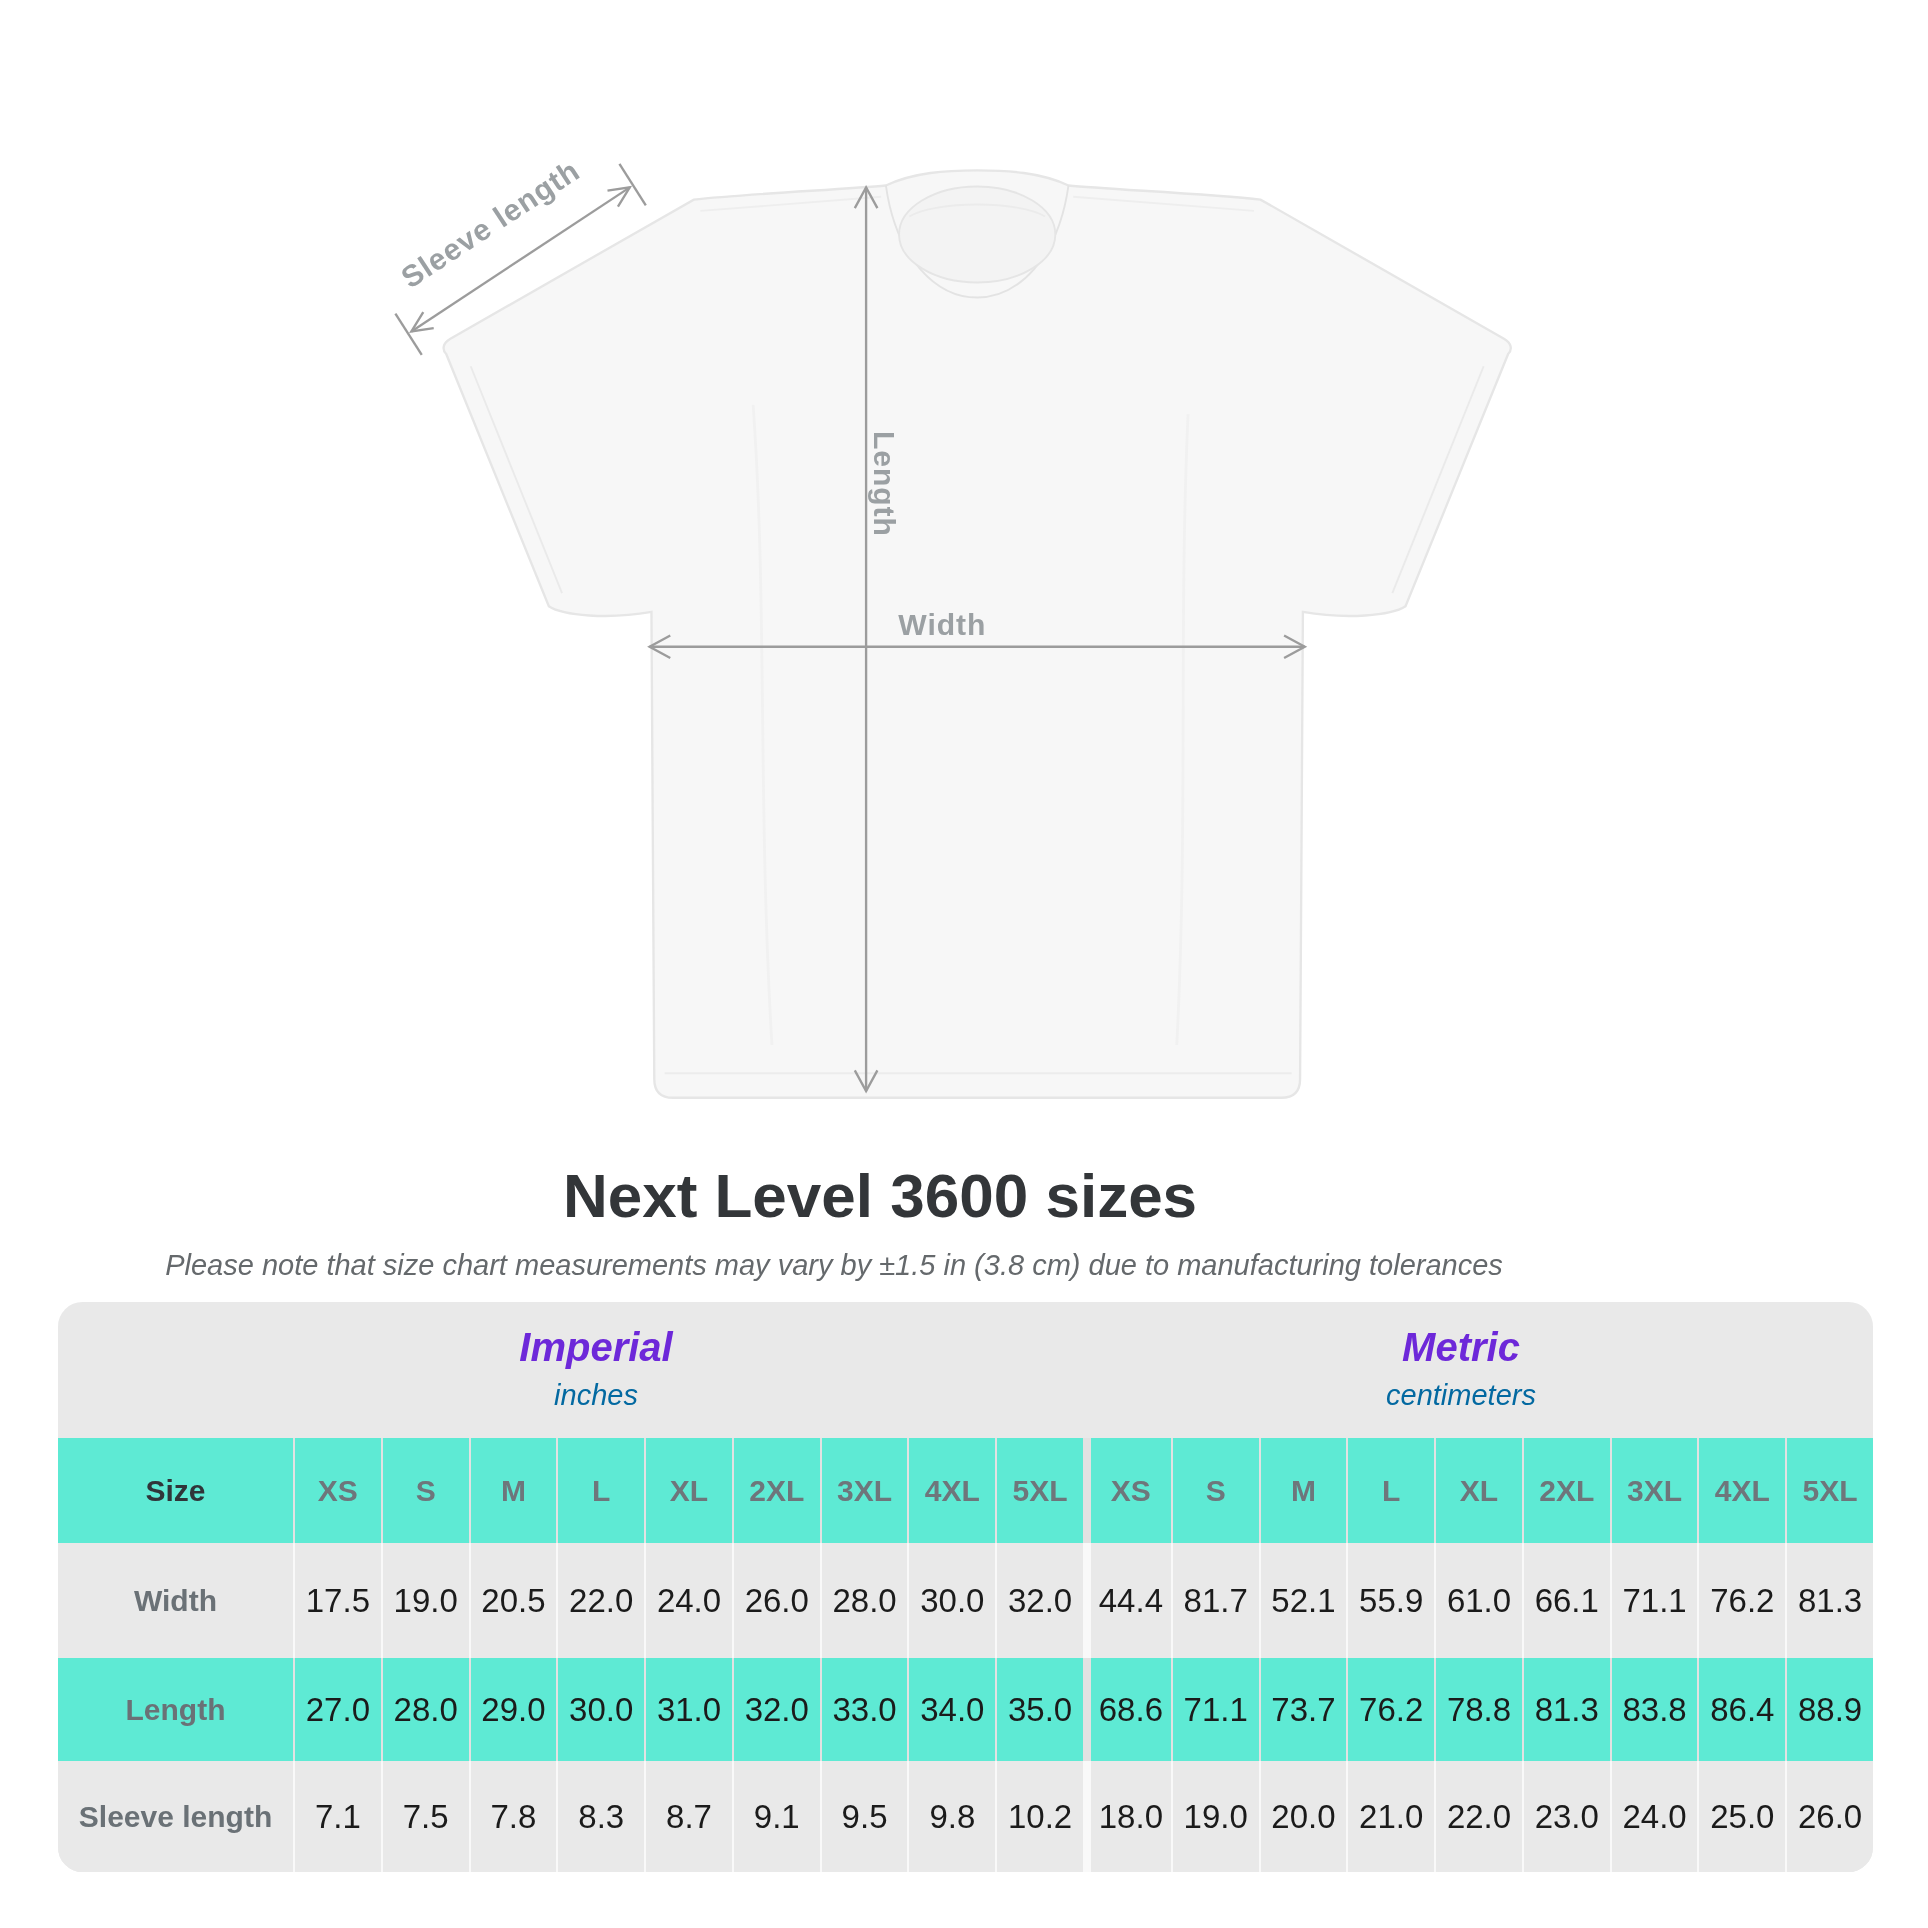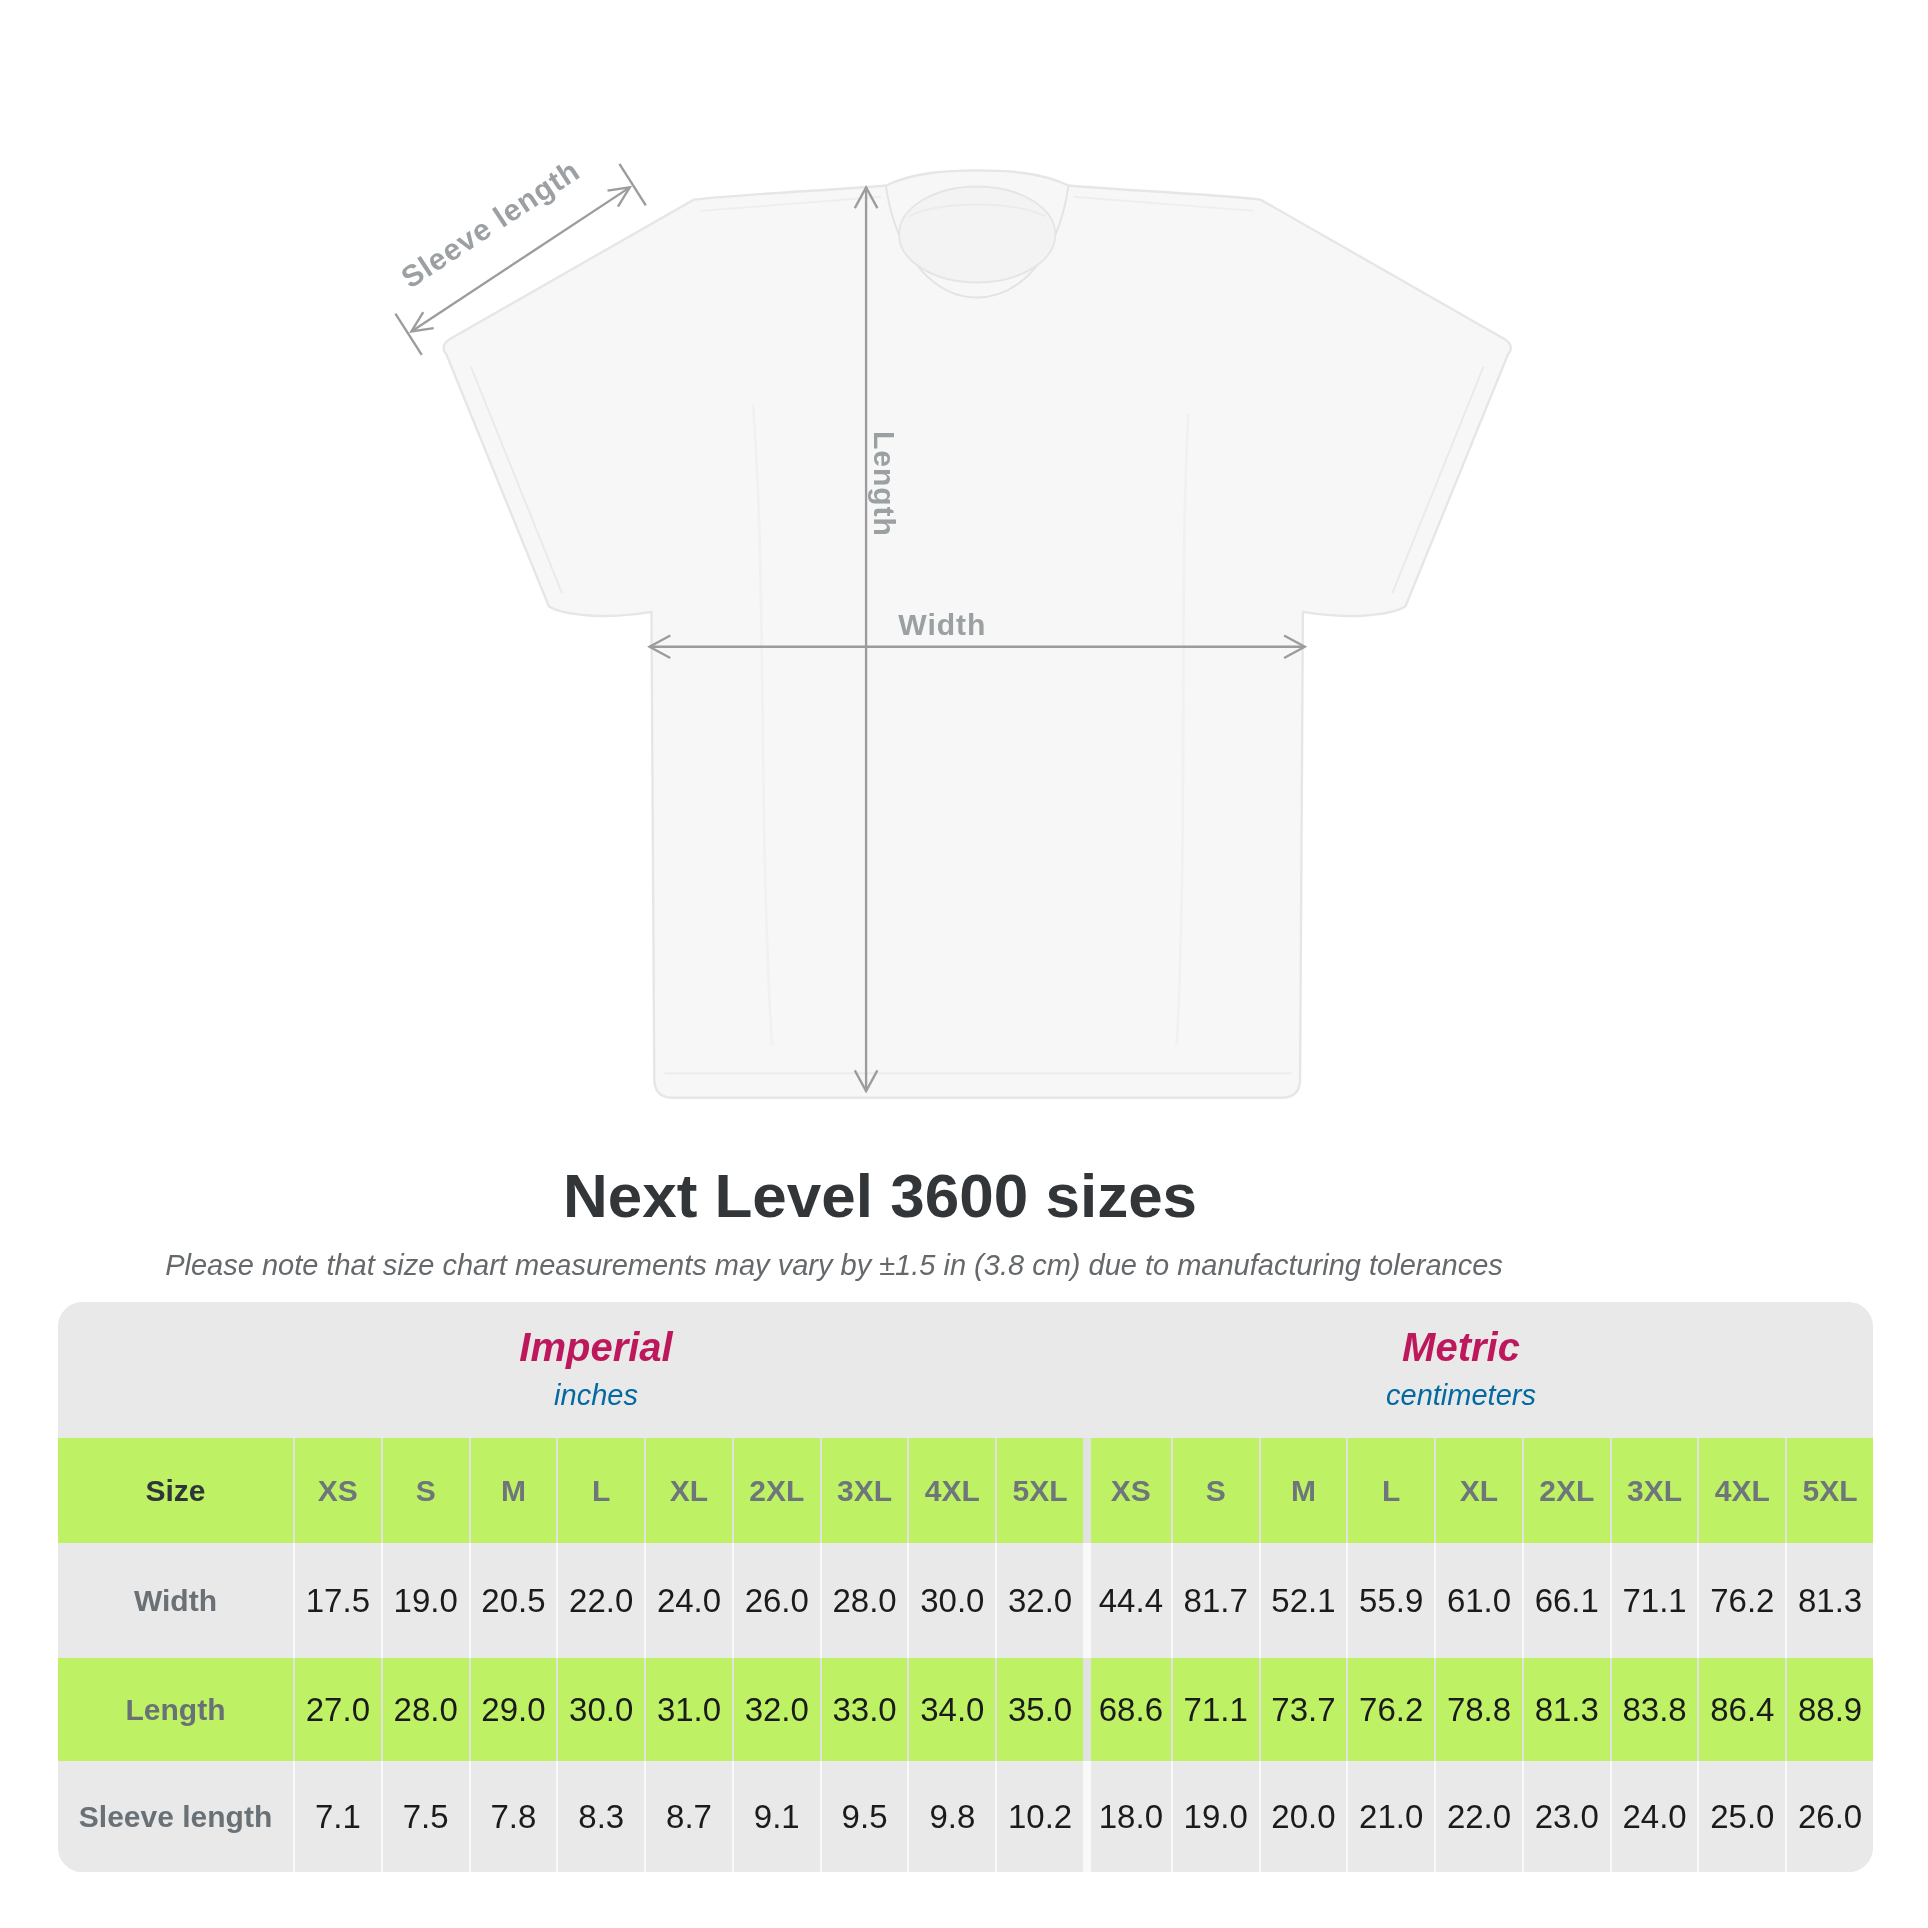--- a/index.html
+++ b/index.html
@@ -21,29 +21,29 @@
   }
   
   #size-table {
     position:absolute; left:58px; top:1302px; width:1815px; height:570px;
     background:#e9e9e9; border-radius:24.5px; overflow:hidden;
   }
   .units-row { position:relative; height:136px; }
   .unit-group { position:absolute; top:50%; transform:translate(-50%,-52%); text-align:center; white-space:nowrap; }
   .unit-group.imperial { left:538px; }
   .unit-group.metric   { left:1403px; }
-  .unit-name { font-size:40px; font-weight:700; font-style:italic; color:#be185d; }
+  .unit-name { font-size:40px; font-weight:700; font-style:italic; color:#6d28d9; }
   .unit-sub  { font-size:29px; font-style:italic; color:#0369a1; margin-top:8.5px; }
   .trow { display:grid; grid-template-columns:235px repeat(18,1fr); }
   .trow .cell { display:flex; align-items:center; justify-content:center; box-sizing:border-box; }
   .r-size   { height:105px; }
   .r-width  { height:115px; }
   .r-length { height:103px; }
   .r-sleeve { height:111px; }
-  .rw .cell { background:#bef264; }
+  .rw .cell { background:#5eead4; }
   .rw .cell + .cell { border-left:2.8px solid #e2e2e2; }
   .rg .cell { background:#e9e9e9; }
   .rg .cell + .cell { border-left:2.8px solid #f9f9f9; }
   .trow .cell.mstart { border-left-width:8.5px; }
   .szh { font-size:30px; font-weight:700; color:#6e767b; }
   .lbl { font-size:30px; font-weight:700; color:#6a7176; }
   .lbl-dark { color:#303539; }
   .num { font-size:33px; font-weight:400; color:#1b1b1b; }
 </style>
 </head>

